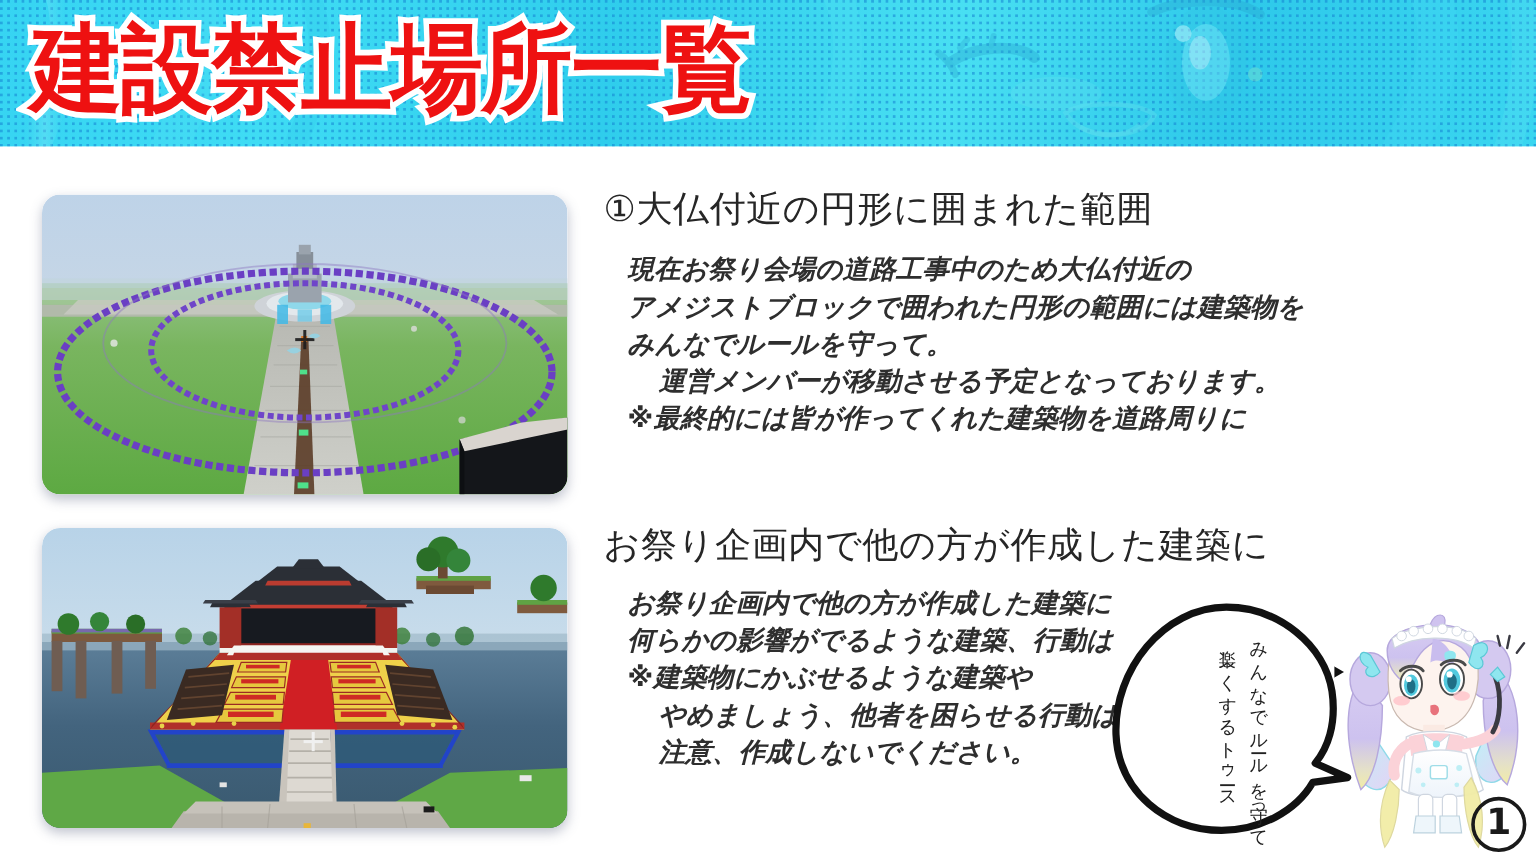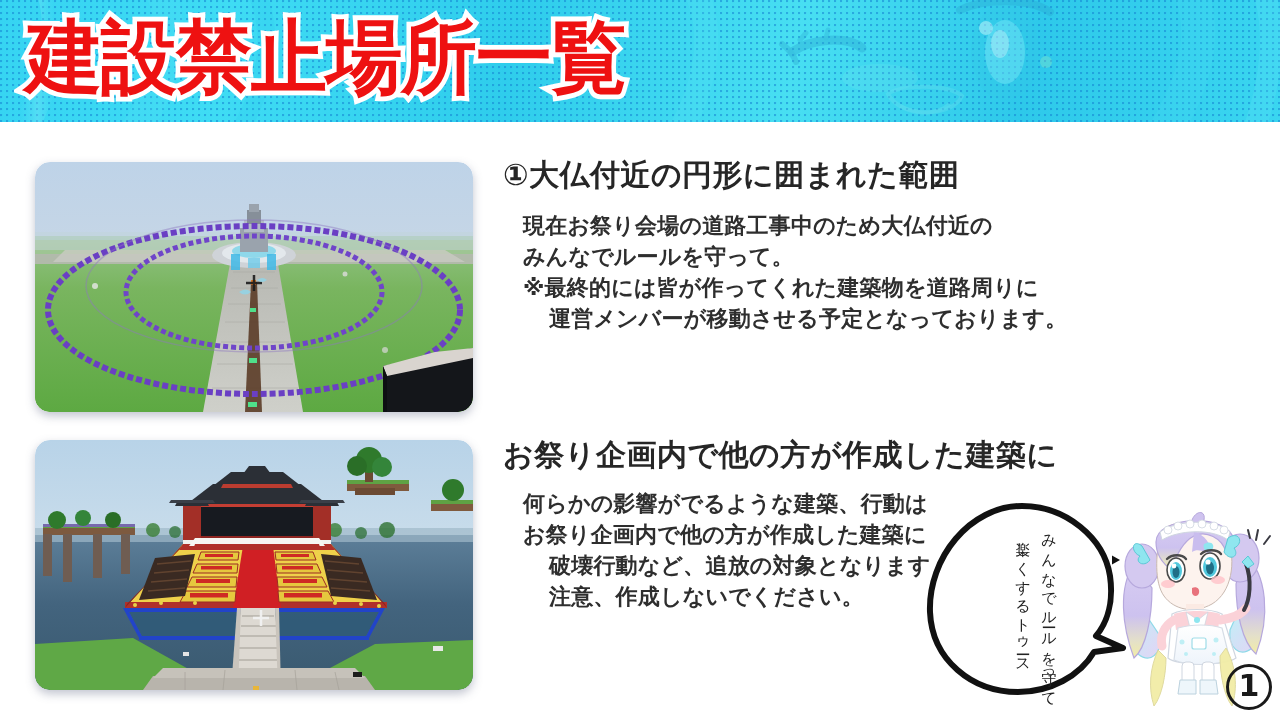--- a/index.html
+++ b/index.html
@@ -50,31 +50,31 @@
     overflow:hidden;
     box-shadow:0 4px 10px rgba(80,90,120,.35);
   }
   #shot1 { left:35px; top:162px; width:438px; height:250px; }
   #shot2 { left:35px; top:440px; width:438px; height:250px; }
   .shot svg { display:block; width:100%; height:100%; }
 
   
   .heading {
     position:absolute;
-    font-weight:bold;
+    font-weight:normal;
     font-size:30px;
     line-height:34px;
     color:#262626;
     white-space:nowrap;
     letter-spacing:.5px;
   }
   #h1 { left:503px; top:158px; }
   #h2 { left:503px; top:438px; }
 
-  .body-block { position:absolute; }
+  .body-block { position:absolute;font-style:italic; }
   #b1 { left:523px; top:210px; }
   #b2 { left:523px; top:488px; }
   .body-line {
     font-weight:bold;
     font-size:22px;
     line-height:31px;
     color:#2e2e2e;
     white-space:nowrap;
     letter-spacing:.2px;
   }
@@ -417,30 +417,32 @@
         <rect x="318" y="232" width="9" height="5" fill="#1c1c1c"></rect>
         <rect x="148" y="212" width="6" height="4" fill="#e4e4e4"></rect>
         <rect x="218" y="246" width="6" height="5" fill="#e8b63a"></rect>
       </g>
     </svg>
   </div>
 
   <div class="heading" id="h1">①大仏付近の円形に囲まれた範囲</div>
   <div class="body-block" id="b1">
     <div class="body-line">現在お祭り会場の道路工事中のため大仏付近の</div>
+    <div class="body-line">アメジストブロックで囲われた円形の範囲には建築物を</div>
     <div class="body-line">みんなでルールを守って。</div>
+    <div class="body-line indent">運営メンバーが移動させる予定となっております。</div>
     <div class="body-line">※最終的には皆が作ってくれた建築物を道路周りに</div>
-    <div class="body-line indent">運営メンバーが移動させる予定となっております。</div>
   </div>
 
   <div class="heading" id="h2">お祭り企画内で他の方が作成した建築に</div>
   <div class="body-block" id="b2">
+    <div class="body-line">お祭り企画内で他の方が作成した建築に</div>
     <div class="body-line">何らかの影響がでるような建築、行動は</div>
-    <div class="body-line">お祭り企画内で他の方が作成した建築に</div>
-    <div class="body-line indent">破壊行動など、追放の対象となります</div>
+    <div class="body-line">※建築物にかぶせるような建築や</div>
+    <div class="body-line indent">やめましょう、他者を困らせる行動は</div>
     <div class="body-line indent">注意、作成しないでください。</div>
   </div>
 
   <div id="bubble">
     <svg width="215" height="200" viewBox="0 0 215 200">
       <path d="M104,6 C148,6 186,38 192,76
                C196,104 188,124 178,136
                L205,148 L176,152
                C162,176 132,192 100,192
                C54,192 14,160 12,112

